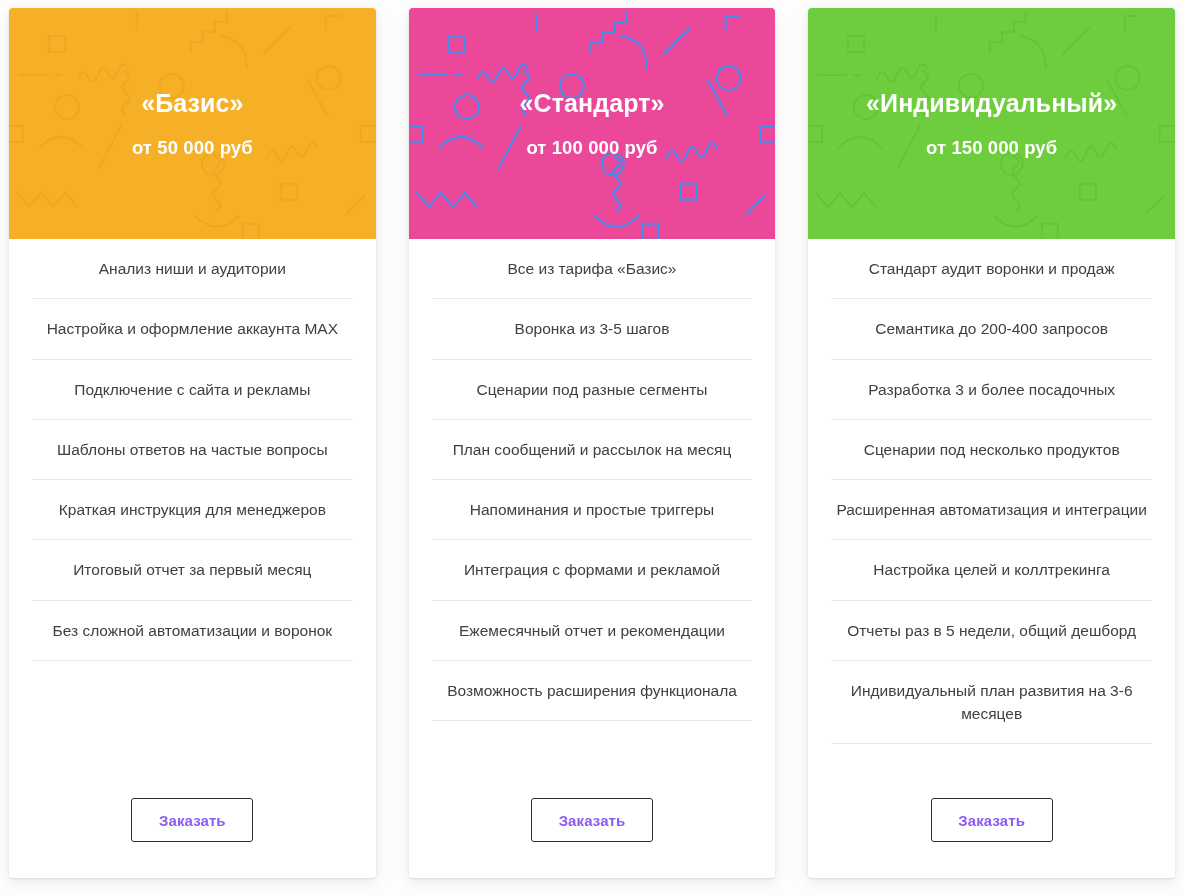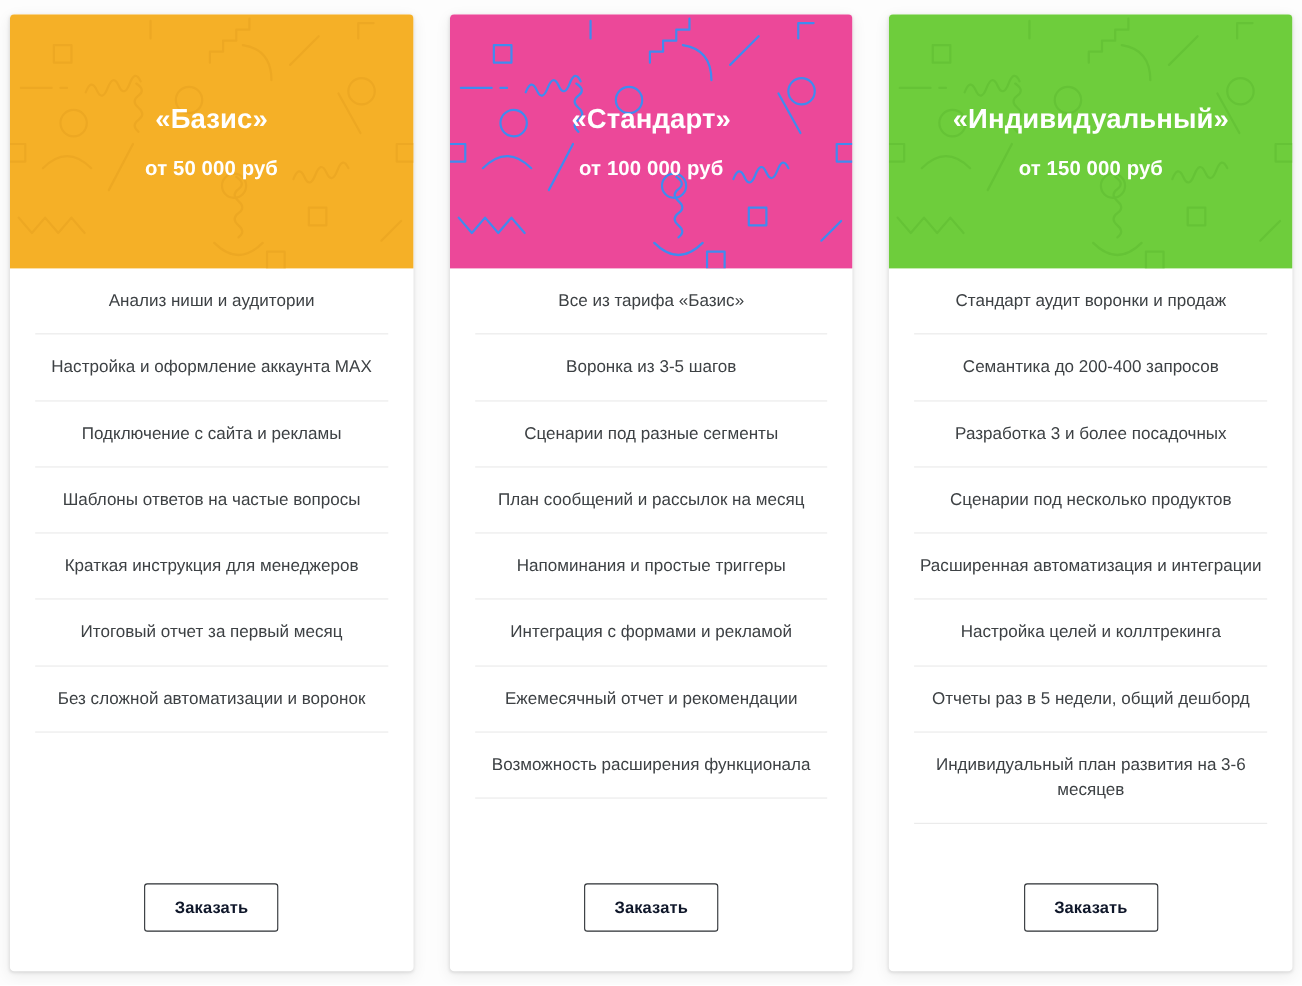--- a/index.html
+++ b/index.html
@@ -15,21 +15,21 @@
 
   #pricing-root {
     position: relative;
     width: 1184px;
     height: 896px;
     background: #fdfdfd;
     box-sizing: border-box;
     padding: 8px 9px;
     display: flex;
     gap: 33px;
-    align-items: center;
+    align-items: flex-start;
   }
 
   .plan-card {
     width: 367px;
     height: 870px;
     background: #ffffff;
     border-radius: 4px;
     box-shadow: 0 1px 3px rgba(0,0,0,0.10), 0 4px 14px rgba(0,0,0,0.07);
     display: flex;
     flex-direction: column;
@@ -112,21 +112,21 @@
   .order-button {
     display: inline-flex;
     align-items: center;
     justify-content: center;
     min-width: 122px;
     height: 44px;
     padding: 0 22px;
     background: #ffffff;
     border: 1.6px solid #2b2f33;
     border-radius: 3px;
-    color: #0f172a;
+    color: #8b5cf6;
     font-family: "Liberation Sans", sans-serif;
     font-size: 15px;
     font-weight: bold;
     letter-spacing: 0.1px;
     cursor: pointer;
     box-sizing: border-box;
   }
 </style>
 </head>
 <body>

